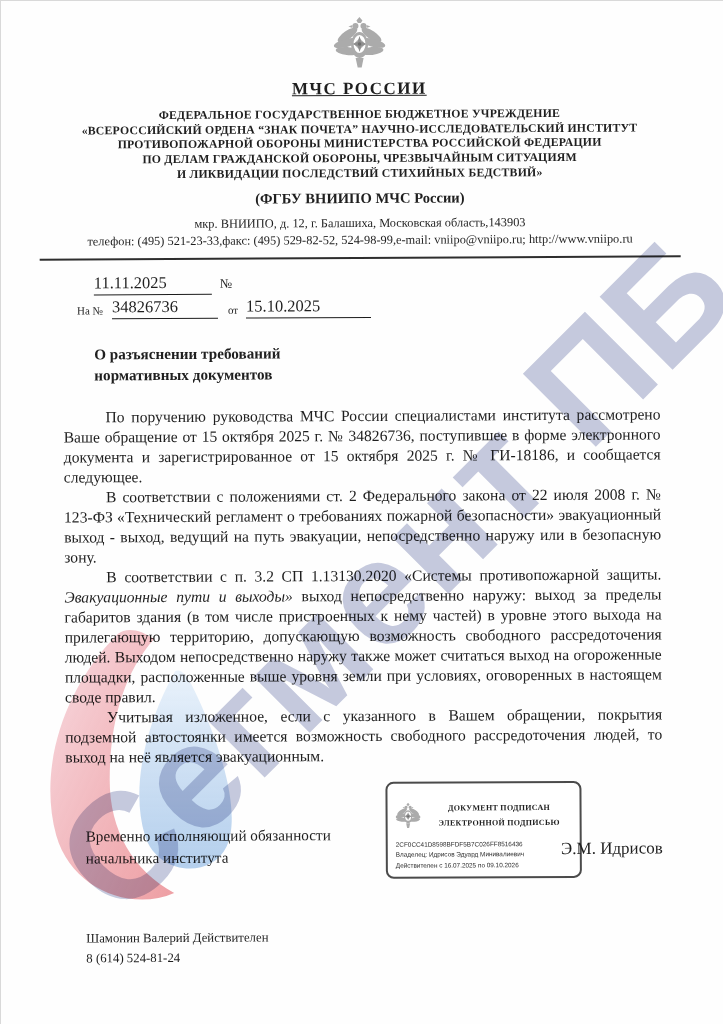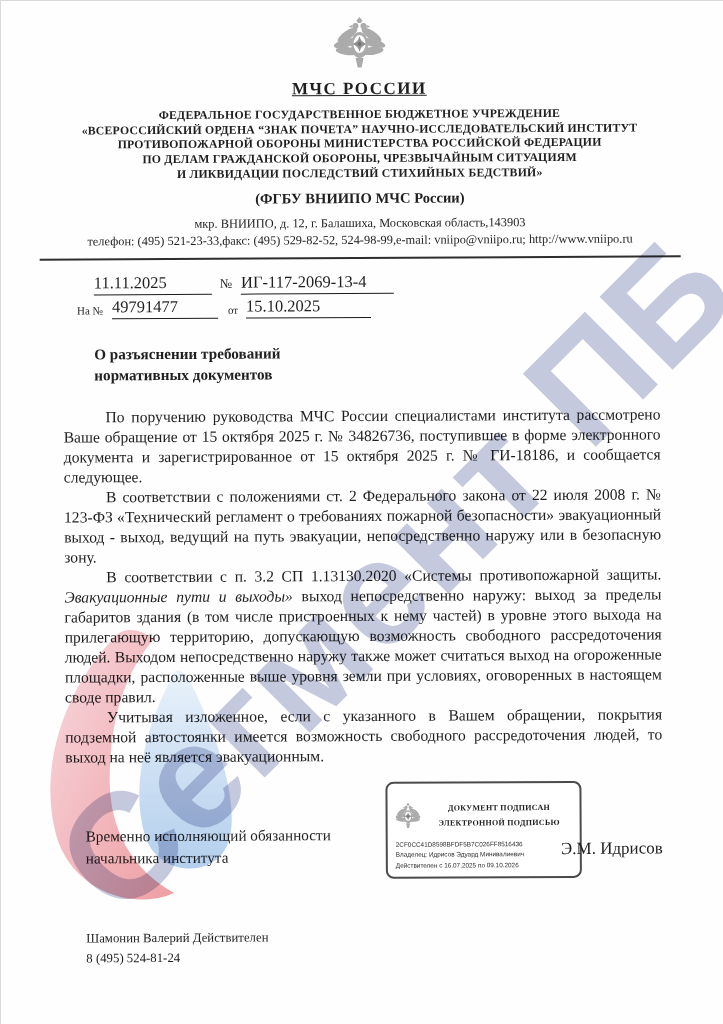--- a/index.html
+++ b/index.html
@@ -126,25 +126,24 @@
       <div class="address">мкр. ВНИИПО, д. 12, г. Балашиха, Московская область,143903</div>
       <div class="contacts">телефон: (495) 521-23-33,факс: (495) 529-82-52, 524-98-99,e-mail: vniipo@vniipo.ru; http://www.vniipo.ru</div>
     </header>
 
     <hr class="rule">
 
     <div class="ref">
       <div class="ref-row">
         <span class="ref-cell c-date">11.11.2025</span>
         <span class="ref-sign">№</span>
-        <span class="ref-cell c-num">ИГ-117-2069-13-4</span>
       </div>
       <div class="ref-row">
         <span class="ref-label">На №</span>
-        <span class="ref-cell c-in-num">49791477</span>
+        <span class="ref-cell c-in-num">34826736</span>
         <span class="ref-label ot">от</span>
         <span class="ref-cell c-in-date">15.10.2025</span>
       </div>
     </div>
 
     <div class="subject">
         <div>О разъяснении требований</div>
         <div>нормативных документов</div>
       </div>
 
@@ -178,17 +177,17 @@
         </div>
       </div>
 
       <div class="sig-name">Э.М. Идрисов</div>
     </div>
 
     <div class="footer">
       <div>
           <div>Шамонин Валерий Действителен</div>
         </div>
-      <div>8 (495) 524-81-24</div>
+      <div>8 (614) 524-81-24</div>
     </div>
 
   </div>
 </div>
 
 </body></html>

